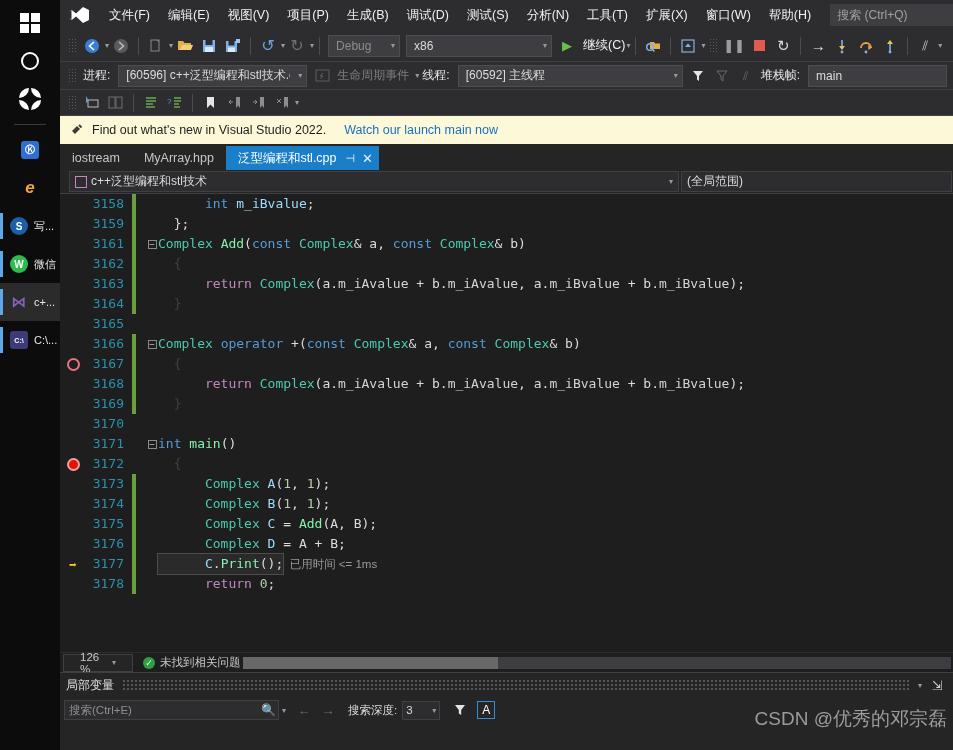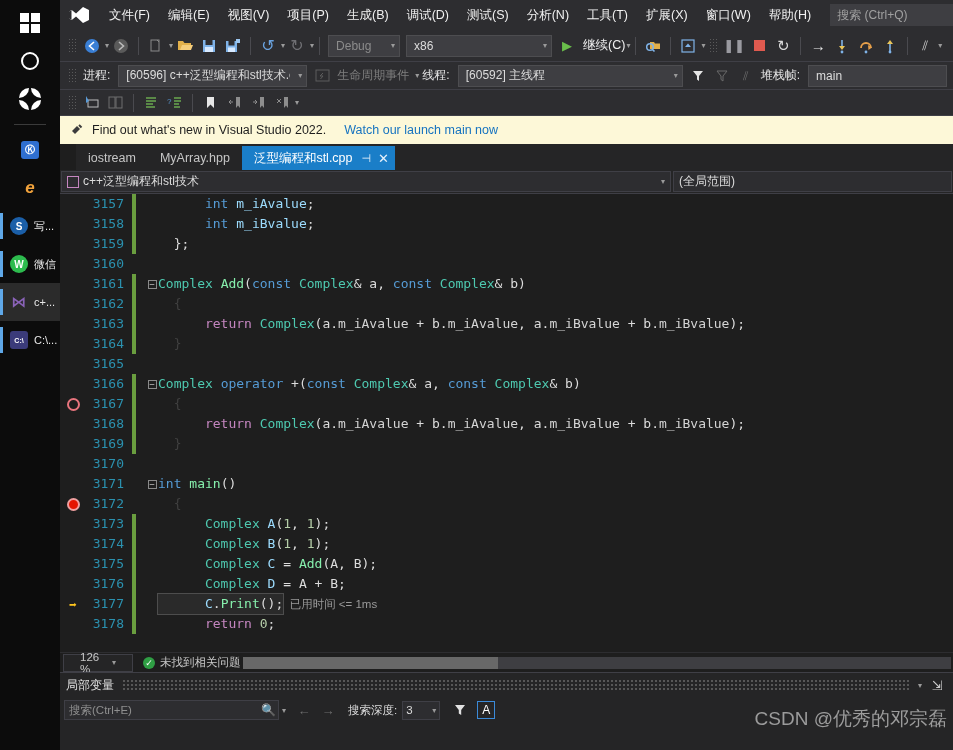--- a/index.html
+++ b/index.html
@@ -89,30 +89,30 @@
   .edtoolbar { height: 26px; background: #2d2d30; display: flex; align-items: center;
                padding-left: 4px; flex: 0 0 26px; border-bottom: 1px solid #3f3f46; }
 
   
   .notif { height: 28px; background: #fdf8d8; display: flex; align-items: center;
            padding-left: 10px; flex: 0 0 28px; color: #1e1e1e; font-size: 12.5px; }
   .notif .link { color: #1673c0; margin-left: 18px; }
 
   
   .tabstrip { height: 26px; background: #252526; display: flex; align-items: flex-end;
-              flex: 0 0 26px; margin-left: 16px; }
+              flex: 0 0 26px; }
   .tab { height: 24px; display: flex; align-items: center; padding: 0 12px;
          color: #c6c6c6; font-size: 12.5px; white-space: nowrap; }
   .tab.active { background: #1a7ec8; color: #ffffff; padding-right: 6px; }
   .tab .pin, .tab .x { margin-left: 9px; font-size: 11px; color: #e8f2fb; }
   .tab .x { font-size: 13px; margin-left: 7px; }
 
   
   .navbar { height: 24px; background: #252526; display: flex; align-items: stretch;
-            flex: 0 0 24px; border-bottom: 1px solid #3f3f46; }
+            flex: 0 0 24px; border-bottom: 1px solid #3f3f46; padding-left: 8px; }
   .navcombo { background: #2d2d30; border: 1px solid #3f3f46; color: #dcdcdc;
               font-size: 12px; display: flex; align-items: center; padding: 0 5px;
               margin: 1px; }
   .navcombo.left { flex: 0 0 610px; }
   .navcombo.right { flex: 1 1 auto; }
   .navcombo .caret { margin-left: auto; }
   .sq-pink { width: 12px; height: 12px; margin-right: 4px; flex: 0 0 12px;
              border: 1px solid #c586c0; background: #2d2d30; position: relative; }
 
   
@@ -507,24 +507,22 @@
         <span>c++泛型编程和stl技术</span>
         <span class="caret">▾</span>
       </div>
       <div class="navcombo right">
         <span>(全局范围)</span>
       </div>
     </div>
 
     <div class="editor">
       <div class="code-area" id="code-area">
-          <div class="cline"><span class="gutter-bp"></span><span class="lnum">3157</span><span class="chgbar green"></span><span class="gap"></span><span class="fold"></span><span class="ctext"><span>      </span><span class="kw">int</span><span class="pun"> </span><span class="var">m_iAvalue</span><span class="pun">;</span></span></div>
           <div class="cline"><span class="gutter-bp"></span><span class="lnum">3158</span><span class="chgbar green"></span><span class="gap"></span><span class="fold"></span><span class="ctext"><span>      </span><span class="kw">int</span><span class="pun"> </span><span class="var">m_iBvalue</span><span class="pun">;</span></span></div>
           <div class="cline"><span class="gutter-bp"></span><span class="lnum">3159</span><span class="chgbar green"></span><span class="gap"></span><span class="fold"></span><span class="ctext"><span>  </span><span class="pun">};</span></span></div>
-          <div class="cline"><span class="gutter-bp"></span><span class="lnum">3160</span><span class="chgbar"></span><span class="gap"></span><span class="fold"></span><span class="ctext"><span></span></span></div>
           <div class="cline"><span class="gutter-bp"></span><span class="lnum">3161</span><span class="chgbar green"></span><span class="gap"></span><span class="fold"><span class="box">−</span></span><span class="ctext"><span></span><span class="ty">Complex</span><span class="pun"> </span><span class="fn">Add</span><span class="pun">(</span><span class="kw">const</span><span class="pun"> </span><span class="ty">Complex</span><span class="pun">&amp;</span><span class="pun"> a, </span><span class="kw">const</span><span class="pun"> </span><span class="ty">Complex</span><span class="pun">&amp;</span><span class="pun"> b)</span></span></div>
           <div class="cline"><span class="gutter-bp"></span><span class="lnum">3162</span><span class="chgbar green"></span><span class="gap"></span><span class="fold"></span><span class="ctext"><span>  </span><span class="guide">{</span></span></div>
           <div class="cline"><span class="gutter-bp"></span><span class="lnum">3163</span><span class="chgbar green"></span><span class="gap"></span><span class="fold"></span><span class="ctext"><span>      </span><span class="ret">return</span><span class="pun"> </span><span class="ty">Complex</span><span class="pun">(a.</span><span class="mem">m_iAvalue</span><span class="pun"> + b.</span><span class="mem">m_iAvalue</span><span class="pun">, a.</span><span class="mem">m_iBvalue</span><span class="pun"> + b.</span><span class="mem">m_iBvalue</span><span class="pun">);</span></span></div>
           <div class="cline"><span class="gutter-bp"></span><span class="lnum">3164</span><span class="chgbar green"></span><span class="gap"></span><span class="fold"></span><span class="ctext"><span>  </span><span class="guide">}</span></span></div>
           <div class="cline"><span class="gutter-bp"></span><span class="lnum">3165</span><span class="chgbar"></span><span class="gap"></span><span class="fold"></span><span class="ctext"><span></span></span></div>
           <div class="cline"><span class="gutter-bp"></span><span class="lnum">3166</span><span class="chgbar green"></span><span class="gap"></span><span class="fold"><span class="box">−</span></span><span class="ctext"><span></span><span class="ty">Complex</span><span class="pun"> </span><span class="kw">operator</span><span class="pun"> +(</span><span class="kw">const</span><span class="pun"> </span><span class="ty">Complex</span><span class="pun">&amp;</span><span class="pun"> a, </span><span class="kw">const</span><span class="pun"> </span><span class="ty">Complex</span><span class="pun">&amp;</span><span class="pun"> b)</span></span></div>
           <div class="cline"><span class="gutter-bp"><span class="bp hollow"></span></span><span class="lnum">3167</span><span class="chgbar green"></span><span class="gap"></span><span class="fold"></span><span class="ctext"><span>  </span><span class="guide">{</span></span></div>
           <div class="cline"><span class="gutter-bp"></span><span class="lnum">3168</span><span class="chgbar green"></span><span class="gap"></span><span class="fold"></span><span class="ctext"><span>      </span><span class="ret">return</span><span class="pun"> </span><span class="ty">Complex</span><span class="pun">(a.</span><span class="mem">m_iAvalue</span><span class="pun"> + b.</span><span class="mem">m_iAvalue</span><span class="pun">, a.</span><span class="mem">m_iBvalue</span><span class="pun"> + b.</span><span class="mem">m_iBvalue</span><span class="pun">);</span></span></div>
           <div class="cline"><span class="gutter-bp"></span><span class="lnum">3169</span><span class="chgbar green"></span><span class="gap"></span><span class="fold"></span><span class="ctext"><span>  </span><span class="guide">}</span></span></div>
           <div class="cline"><span class="gutter-bp"></span><span class="lnum">3170</span><span class="chgbar"></span><span class="gap"></span><span class="fold"></span><span class="ctext"><span></span></span></div>

